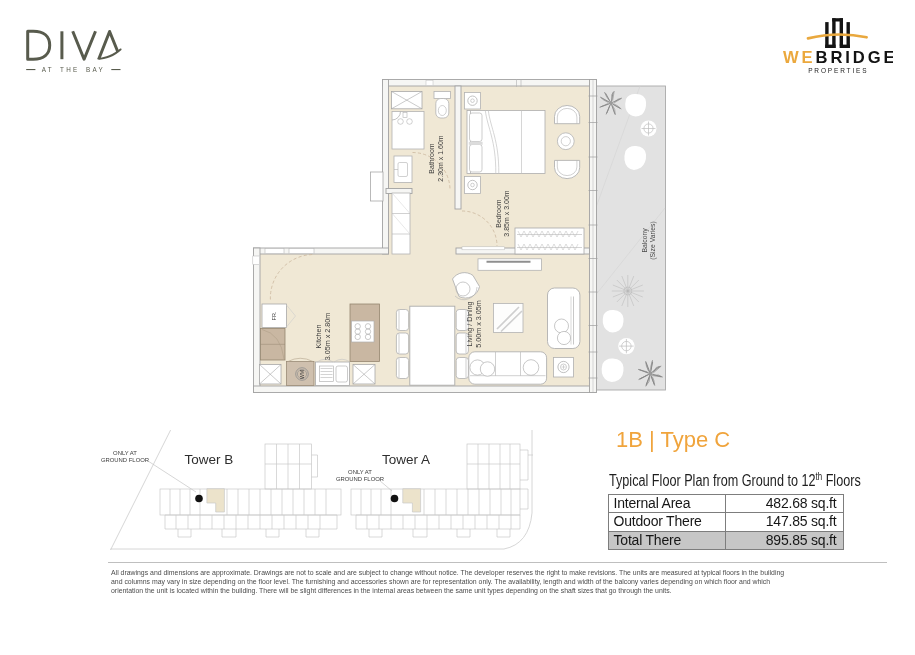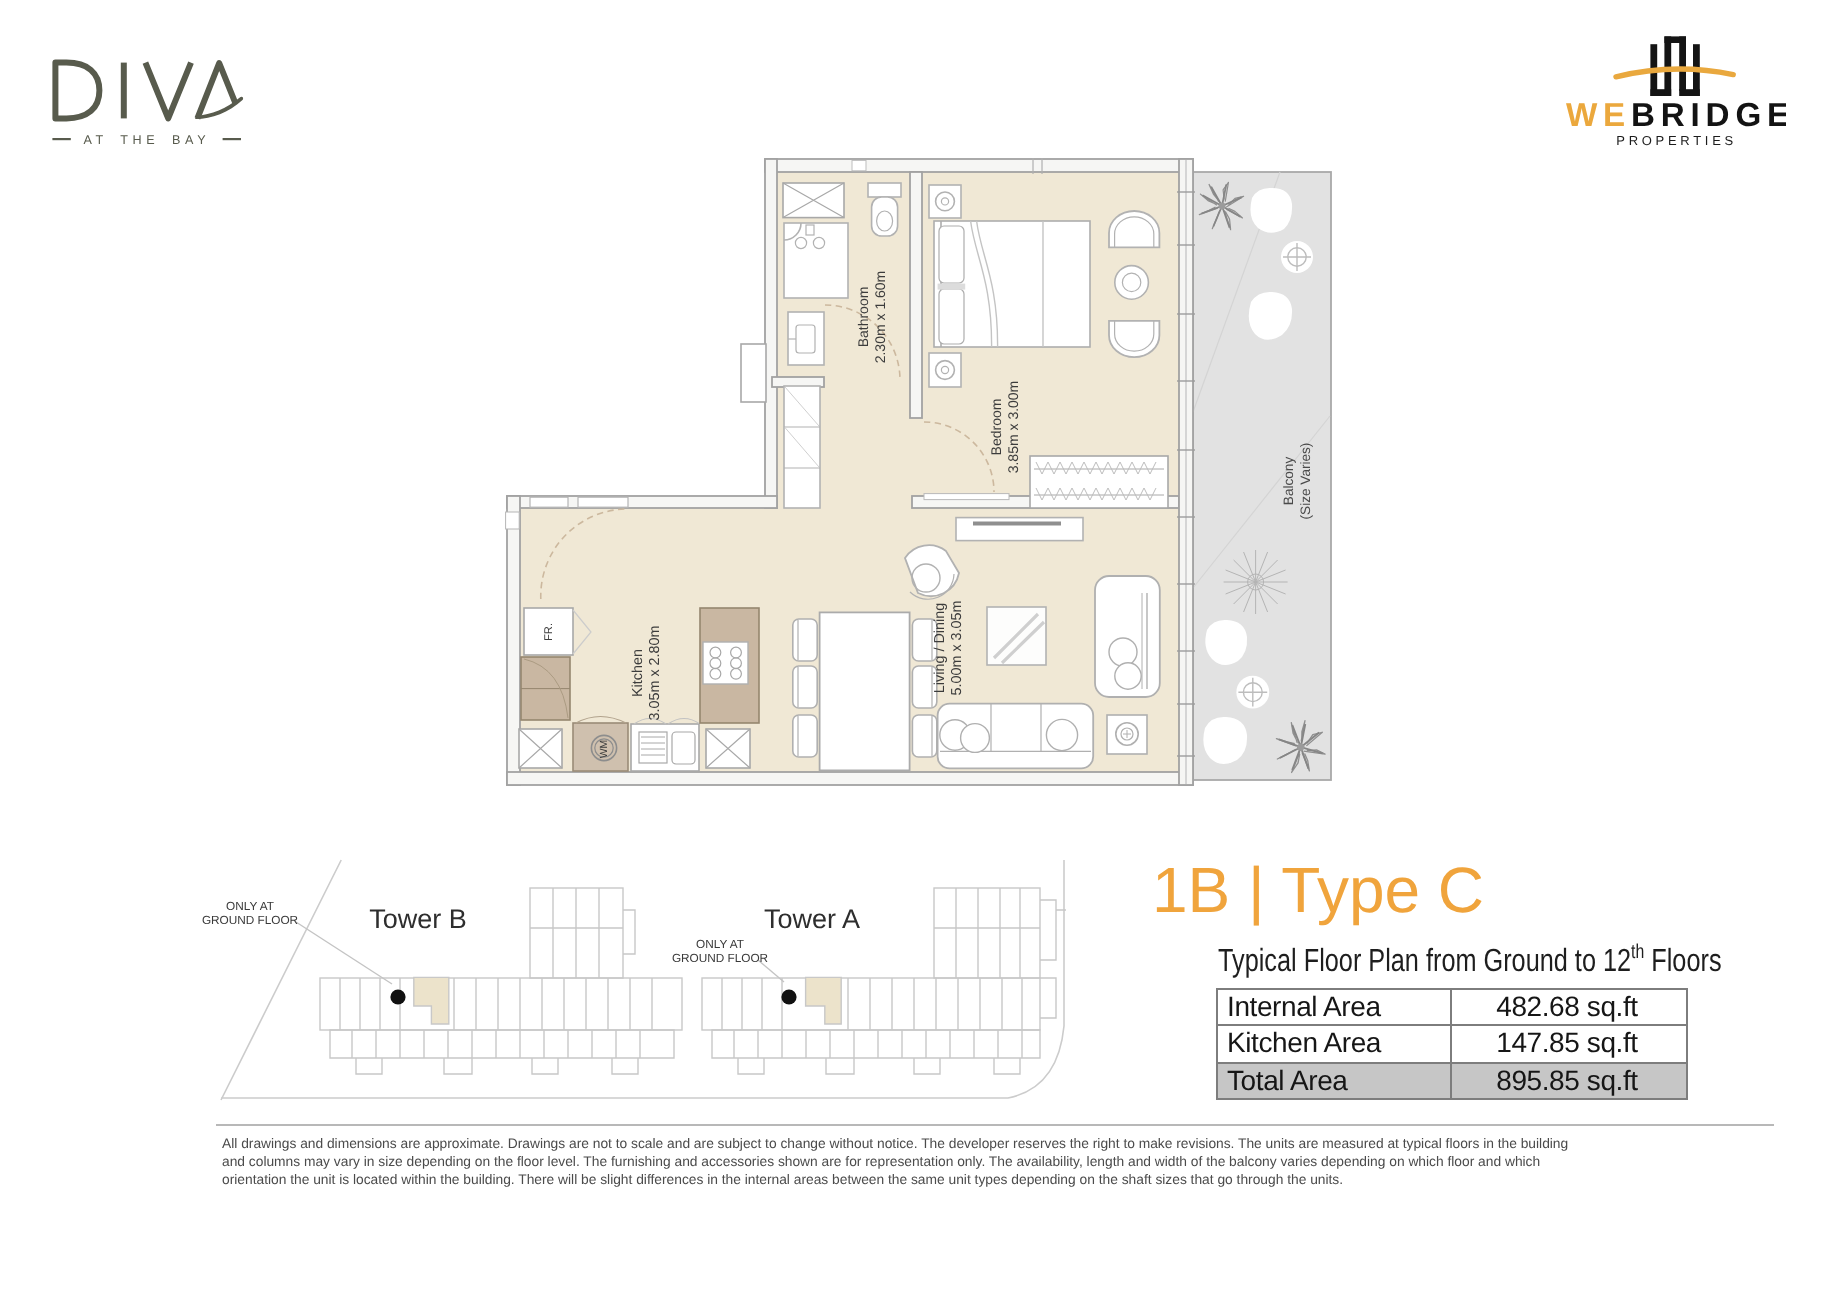--- a/index.html
+++ b/index.html
@@ -1,27 +1,27 @@
 <!DOCTYPE html>
 <html><head>
 <meta charset="utf-8">
 <style>
   html,body{margin:0;padding:0;background:#ffffff;}
   .page{position:relative;width:893px;height:655px;background:#ffffff;overflow:hidden;
         font-family:"Liberation Sans", sans-serif;}
   .abs{position:absolute;}
   svg text{font-family:"Liberation Sans", sans-serif;}
-  .type{left:576px;top:427px;font-size:32px;color:#f0a43c;letter-spacing:0px;}
+  .type{left:616px;top:427px;font-size:22px;color:#f0a43c;letter-spacing:0px;}
   .subtitle{left:609px;top:471px;font-size:16px;color:#1e1e1e;white-space:nowrap;transform:scaleX(0.79);transform-origin:0 0;}
   .subtitle sup{font-size:10px;}
   table.area{position:absolute;left:607.5px;top:494px;border-collapse:collapse;width:236px;
              font-size:14px;color:#161616;letter-spacing:-0.2px;}
   table.area td{border:1px solid #7d7d7d;height:17.4px;padding:0 6px 0 5px;line-height:17.4px;}
   table.area td:first-child{width:105px;}
-  table.area td.v{text-align:center;}
+  table.area td.v{text-align:right;}
   table.area tr.tot td{background:#c6c6c6;}
   .disc{left:111px;top:567.5px;font-size:6.9px;line-height:9.05px;color:#4b4b4b;white-space:nowrap;}
 </style>
 </head>
 <body>
 <div class="page">
 <svg class="abs" style="left:0;top:0" width="915" height="655" viewBox="0 0 915 655">
   <defs>
     <g id="plant">
       <path d="M1.5,-2 L3,-11 L0.5,-7.5 L1,-3 M-1.5,-2 L-6,-10 L-4,-5.5 L-2,-3 M2,0.5 L10,-4.5 L6,-3.5 L3,-0.5 M2,1.5 L9.5,5.5 L6,2.5 L3,1 M1,2 L4,11 L3.5,6 L1.5,2.5 M-1,2 L-4.5,10.5 L-2.5,6 L-1.5,3 M-2,1 L-10.5,4 L-6,2 L-3,0.5 M-2.5,-0.5 L-10,-5.5 L-6.5,-2.5 L-3,-1 Z" fill="#d2d2d2" stroke="#8f8f8f" stroke-width="0.55" stroke-linejoin="round"></path>
@@ -441,24 +441,24 @@
 
 <div class="abs subtitle">Typical Floor Plan from Ground to 12<sup>th</sup> Floors</div>
 
 <table class="area">
   <tbody>
         <tr>
           <td>Internal Area</td>
           <td class="v">482.68 sq.ft</td>
         </tr>
   <tr>
-          <td>Kitchen Area</td>
+          <td>Outdoor There</td>
           <td class="v">147.85 sq.ft</td>
         </tr>
   <tr class="tot">
-          <td>Total Area</td>
+          <td>Total There</td>
           <td class="v">895.85 sq.ft</td>
         </tr>
 </tbody>
     </table>
 
 <div class="abs disc">All drawings and dimensions are approximate. Drawings are not to scale and are subject to change without notice. The developer reserves the right to make revisions. The units are measured at typical floors in the building<br>and columns may vary in size depending on the floor level. The furnishing and accessories shown are for representation only. The availability, length and width of the balcony varies depending on which floor and which<br>orientation the unit is located within the building. There will be slight differences in the internal areas between the same unit types depending on the shaft sizes that go through the units.</div>
 </div>
 
 </body></html>

